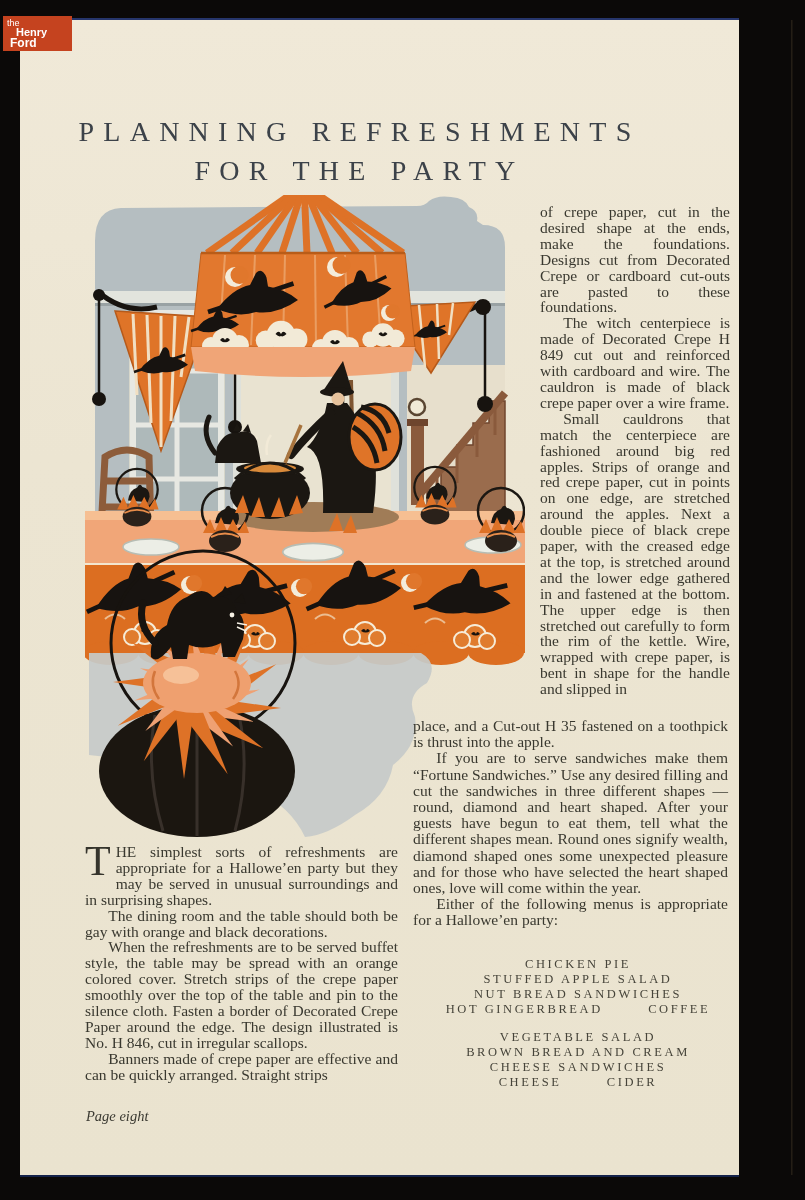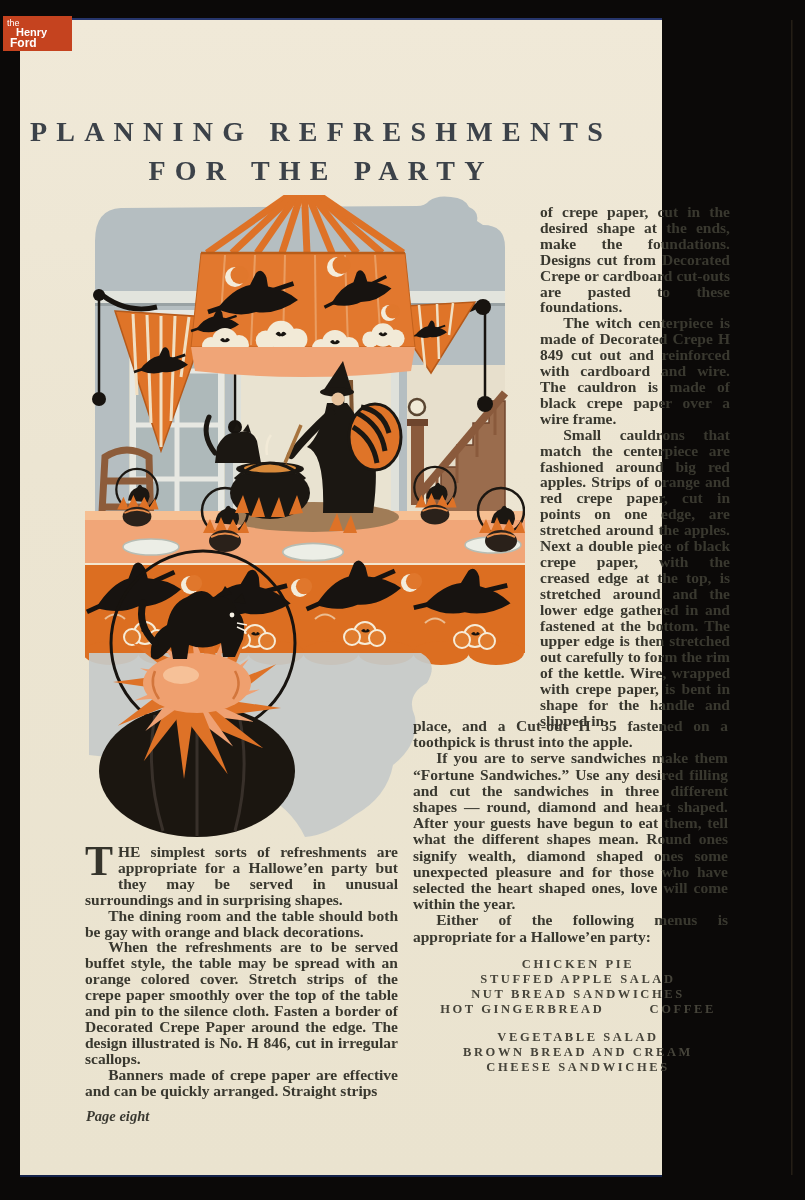--- a/index.html
+++ b/index.html
@@ -2,25 +2,24 @@
 <html><head>
 <meta charset="utf-8">
 <style>
   html,body{margin:0;padding:0;}
   body{
     width:805px;height:1200px;position:relative;overflow:hidden;
     background:#0b0908;
     font-family:"Liberation Serif","DejaVu Serif",serif;
   }
   .page{
-    position:absolute;left:20px;top:18px;width:642px;height:1159px;
+    position:absolute;left:20px;top:18px;width:719px;height:1159px;
     background:linear-gradient(180deg,#f0e9d8 0%,#ece5d2 38%,#eae3cf 100%);
     border-top:2px solid #26356b;border-bottom:2px solid #14224a;
     box-sizing:border-box;
-    font-weight:bold;
   }
   .crease{
     position:absolute;left:771px;top:0;bottom:0;width:2px;
     background:linear-gradient(90deg,rgba(121,102,70,.28),rgba(70,58,35,.12));
   }
   .logo{
     position:absolute;left:3px;top:16px;width:69px;height:35px;
     background:#c5431f;color:#fff;z-index:5;
     font-family:"Liberation Sans","DejaVu Sans",sans-serif;line-height:1;
   }
@@ -355,20 +354,21 @@
     <div class="menu">
       <div>CHICKEN PIE</div>
       <div>STUFFED APPLE SALAD</div>
       <div>NUT BREAD SANDWICHES</div>
       <div>HOT GINGERBREAD   COFFEE</div>
     </div>
     <div class="menu">
       <div>VEGETABLE SALAD</div>
       <div>BROWN BREAD AND CREAM</div>
       <div>CHEESE SANDWICHES</div>
+      <div>CHEESE   CIDER</div>
     </div>
   </div>
 
   <div class="text col-left">
     <p class="noindent"><span class="dropcap">T</span><span>HE simplest sorts of refreshments are appropriate for a Hallowe’en party but they may be served in unusual surroundings and in surprising shapes.</span></p>
     <p>The dining room and the table should both be gay with orange and black decorations.</p>
     <p>When the refreshments are to be served buffet style, the table may be spread with an orange colored cover. Stretch strips of the crepe paper smoothly over the top of the table and pin to the silence cloth. Fasten a border of Decorated Crepe Paper around the edge. The design illustrated is No. H 846, cut in irregular scallops.</p>
     <p>Banners made of crepe paper are effective and can be quickly arranged. Straight strips</p>
   </div>
 

